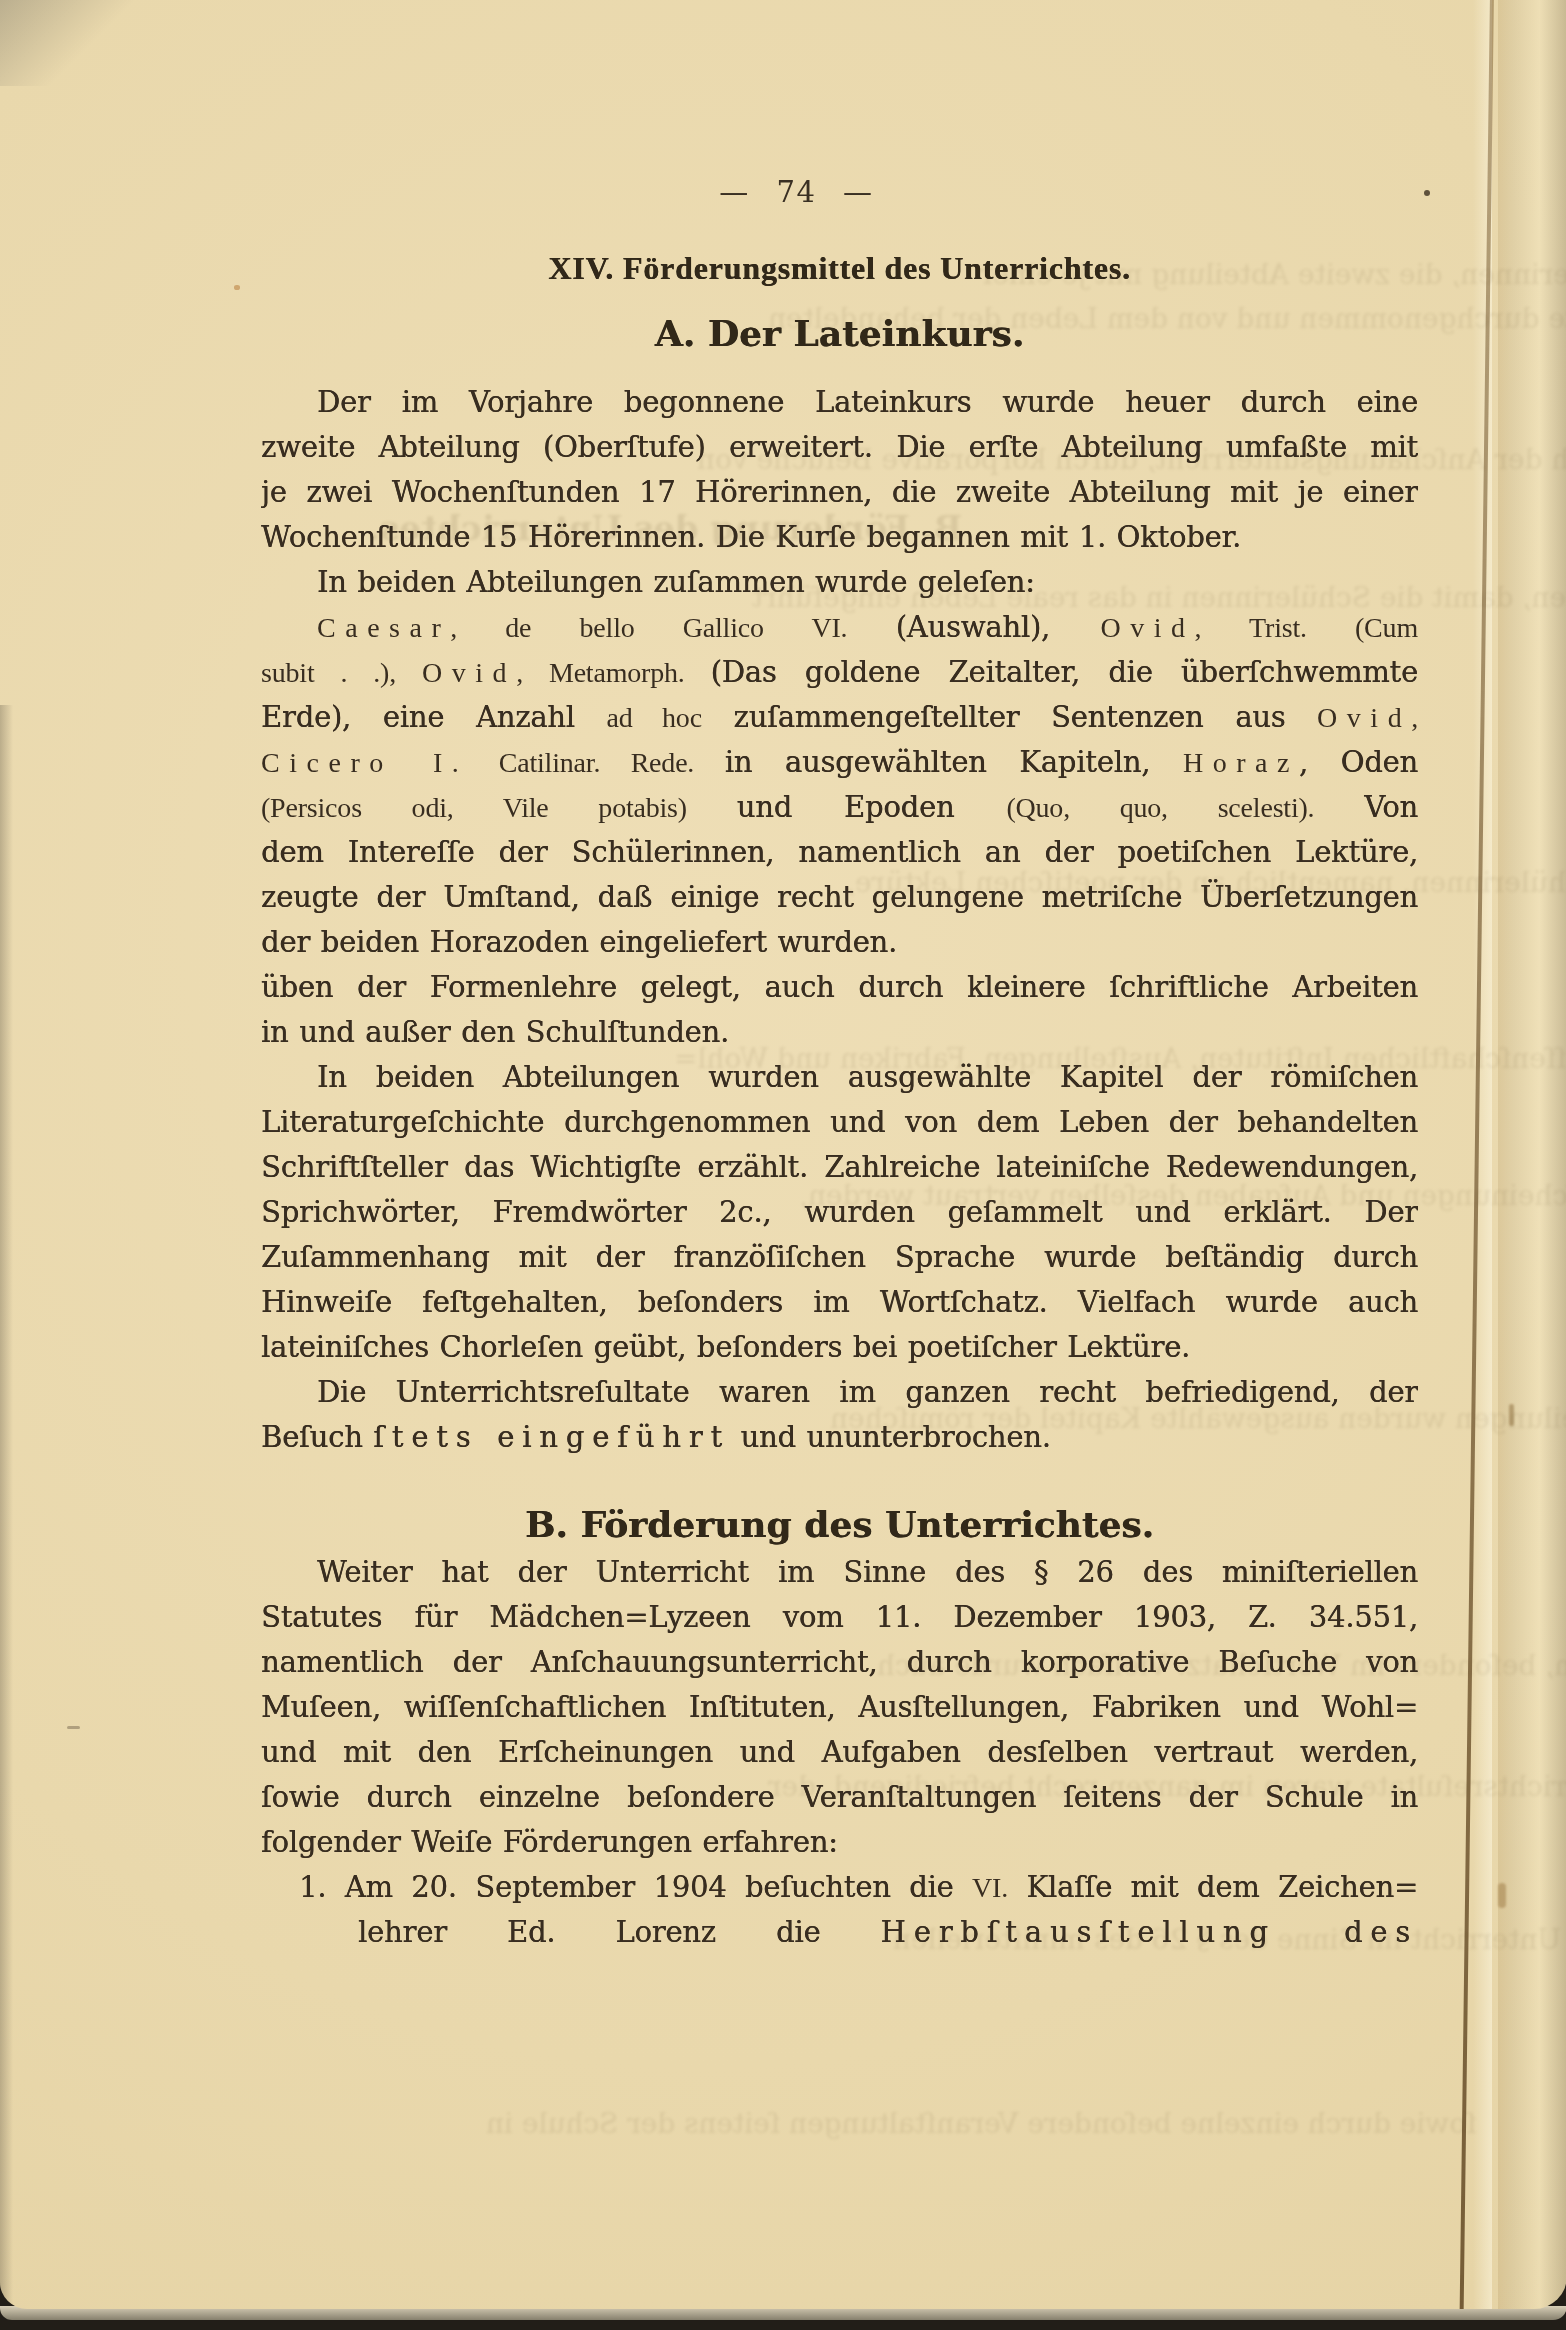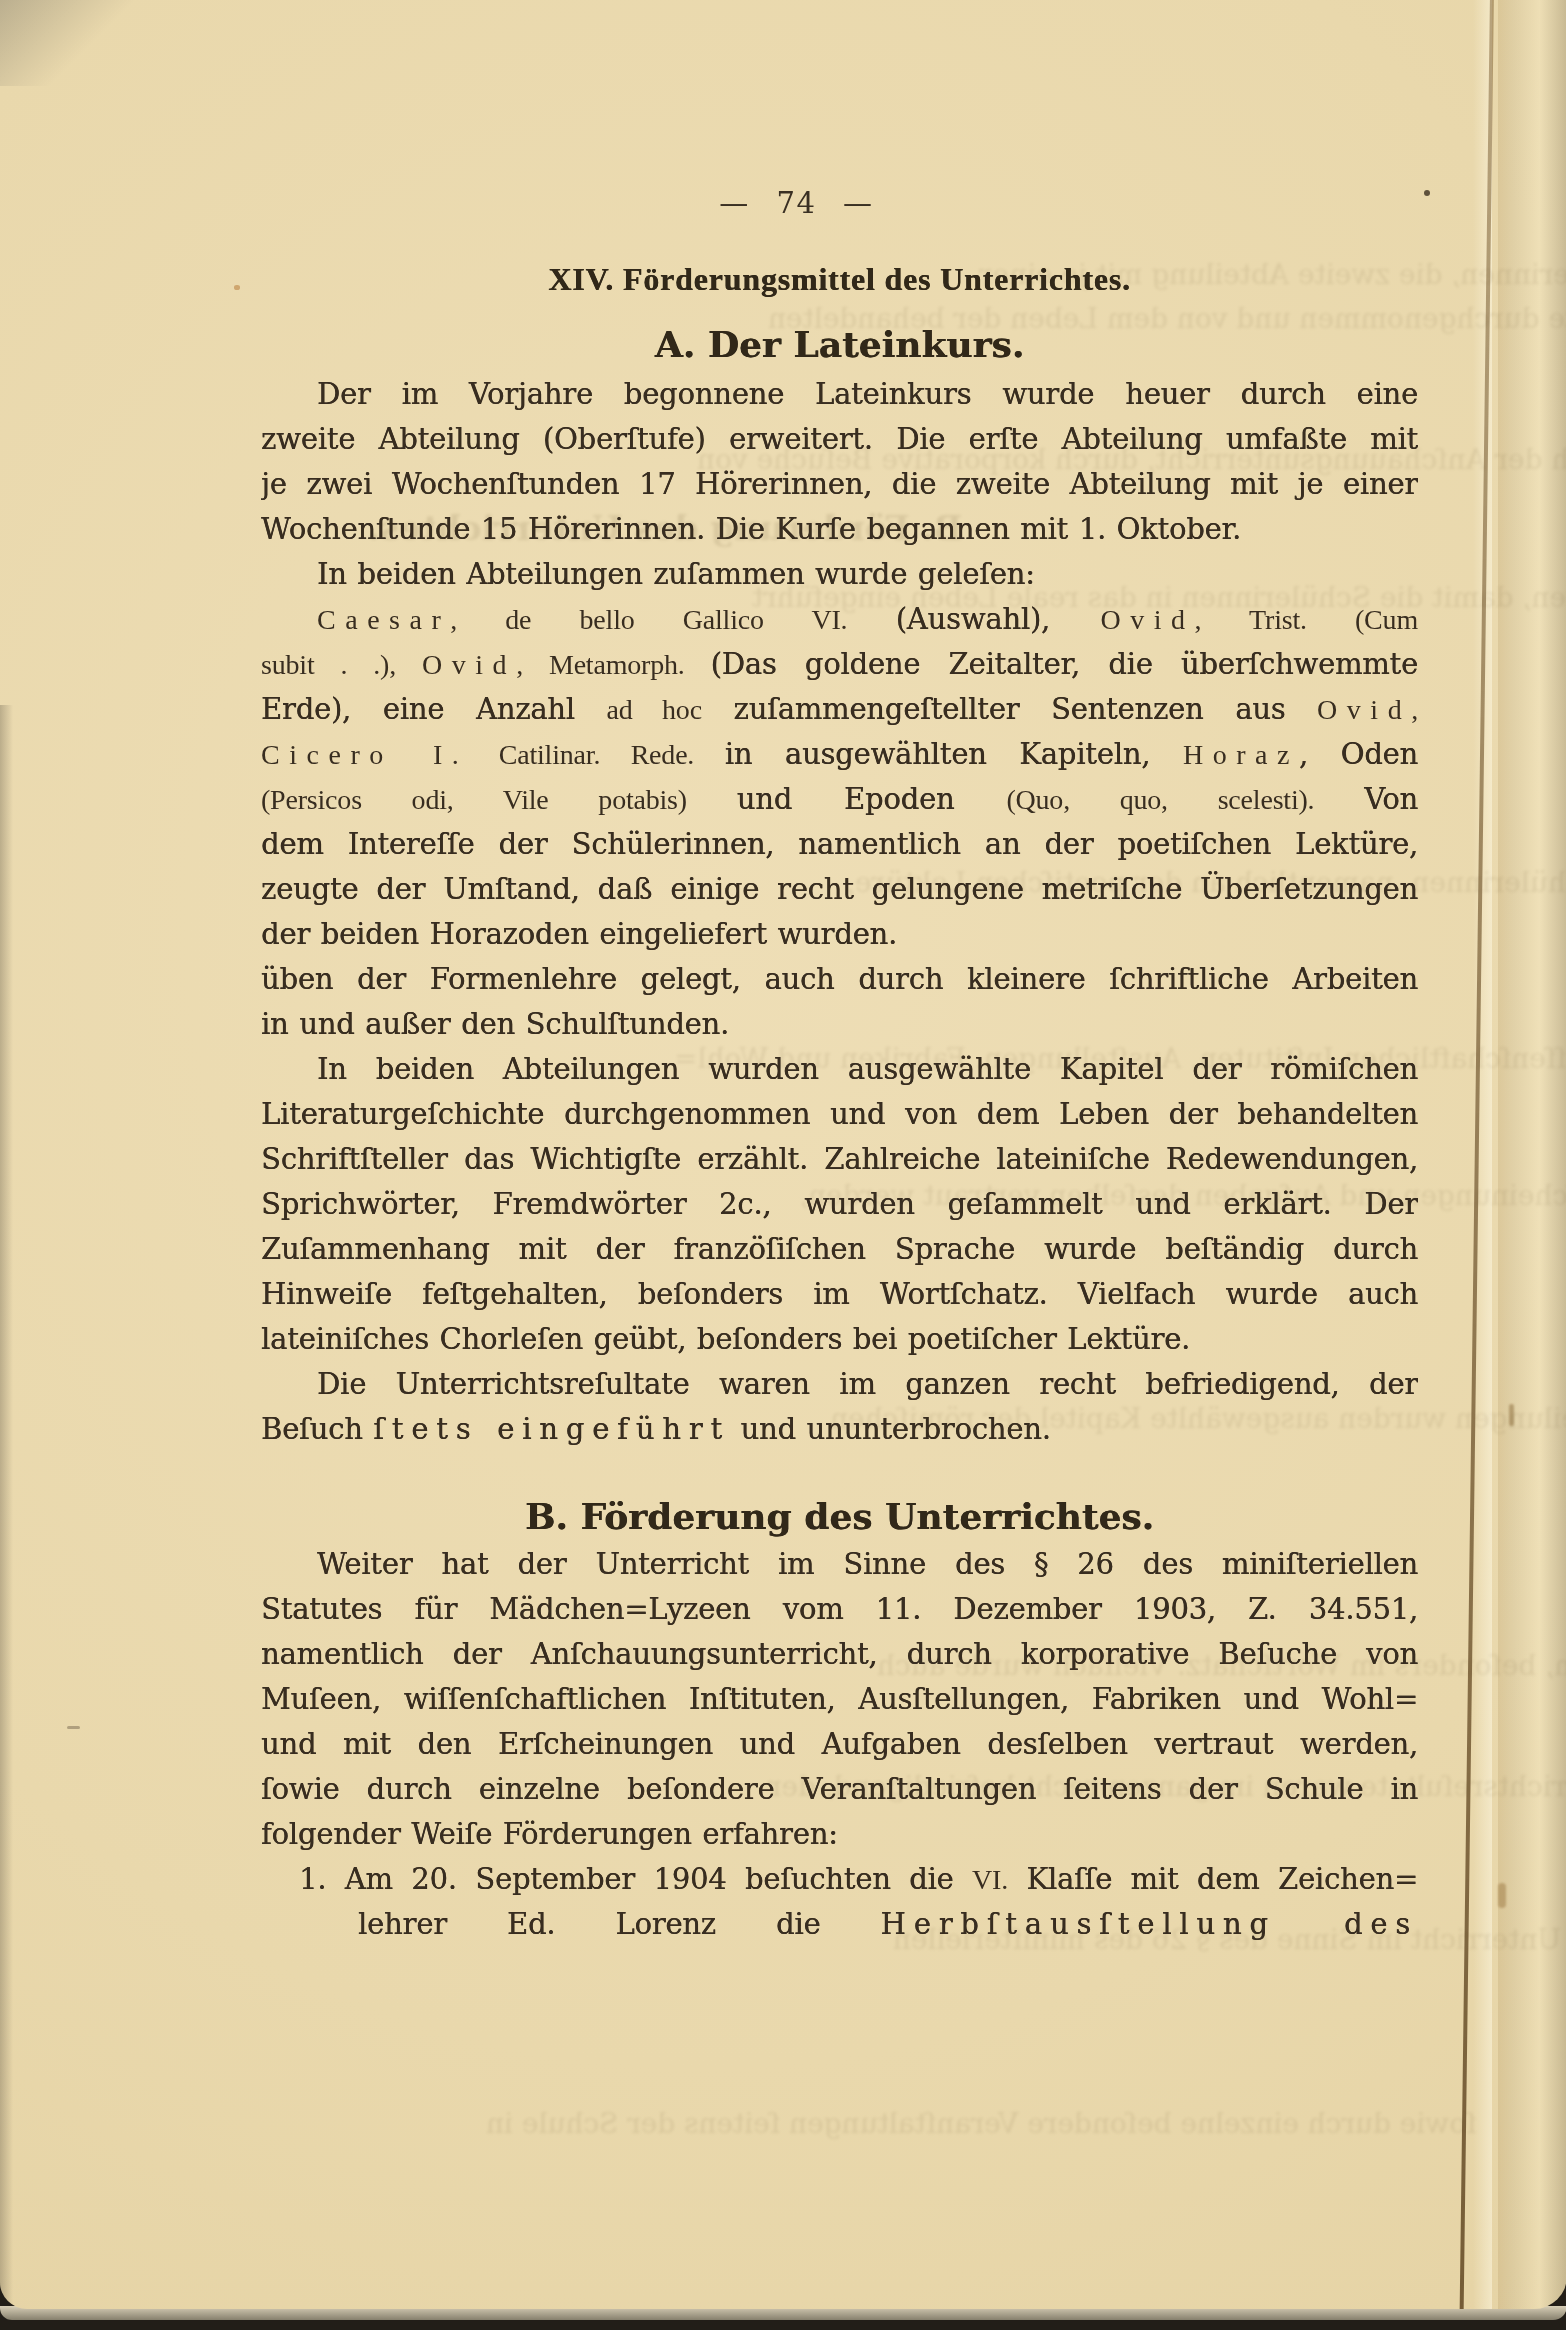--- a/index.html
+++ b/index.html
@@ -42,37 +42,37 @@
   #smudge-2{left:1498px;top:1883px;width:7.8px;height:25px;border-radius:3.9px;background:#96713a;opacity:.45;filter:blur(1.2px);}
   
   .ghost{
     position:absolute;white-space:nowrap;pointer-events:none;
     transform:scaleX(-1);opacity:.12;filter:blur(1.6px);
     color:#6d5a35;font-size:28px;z-index:1;
   }
   .ghost.bold{font-weight:bold;font-size:34px;opacity:.14;}
   
   .column{
-    position:absolute;left:261px;top:186px;width:1157px;z-index:2;
+    position:absolute;left:261px;top:175px;width:1157px;z-index:2;
     color:#382d20;
   }
   .pagenum{
     height:34px;line-height:34px;font-size:29px;text-align:center;
     transform:translateX(-43px);word-spacing:15.7px;letter-spacing:1.6px;
     margin-bottom:36px;color:#3a3023;
   }
   .chapter{
     font-size:32px;font-weight:bold;text-align:center;height:47px;line-height:47px;
     margin-bottom:19px;letter-spacing:0.8px;color:#312819;
     text-shadow:0.4px 0 0 currentColor;
     font-family:Liberation Serif, serif;
   }
   .section{
     font-size:36px;font-weight:bold;text-align:center;height:45px;line-height:45px;
-    margin-bottom:5px;color:#312819;text-shadow:0.4px 0 0 currentColor;
+    margin-bottom:24px;color:#312819;text-shadow:0.4px 0 0 currentColor;
   }
   .sec-heading{
     font-size:36px;font-weight:bold;text-align:center;height:45px;line-height:45px;
     margin-top:42px;margin-bottom:3px;color:#312819;text-shadow:0.4px 0 0 currentColor;
   }
   .line{
     height:45px;line-height:45px;overflow:hidden;
     font-size:29px;letter-spacing:-0.2px;word-spacing:1.6px;
   }
   .line.just{text-align:justify;}

